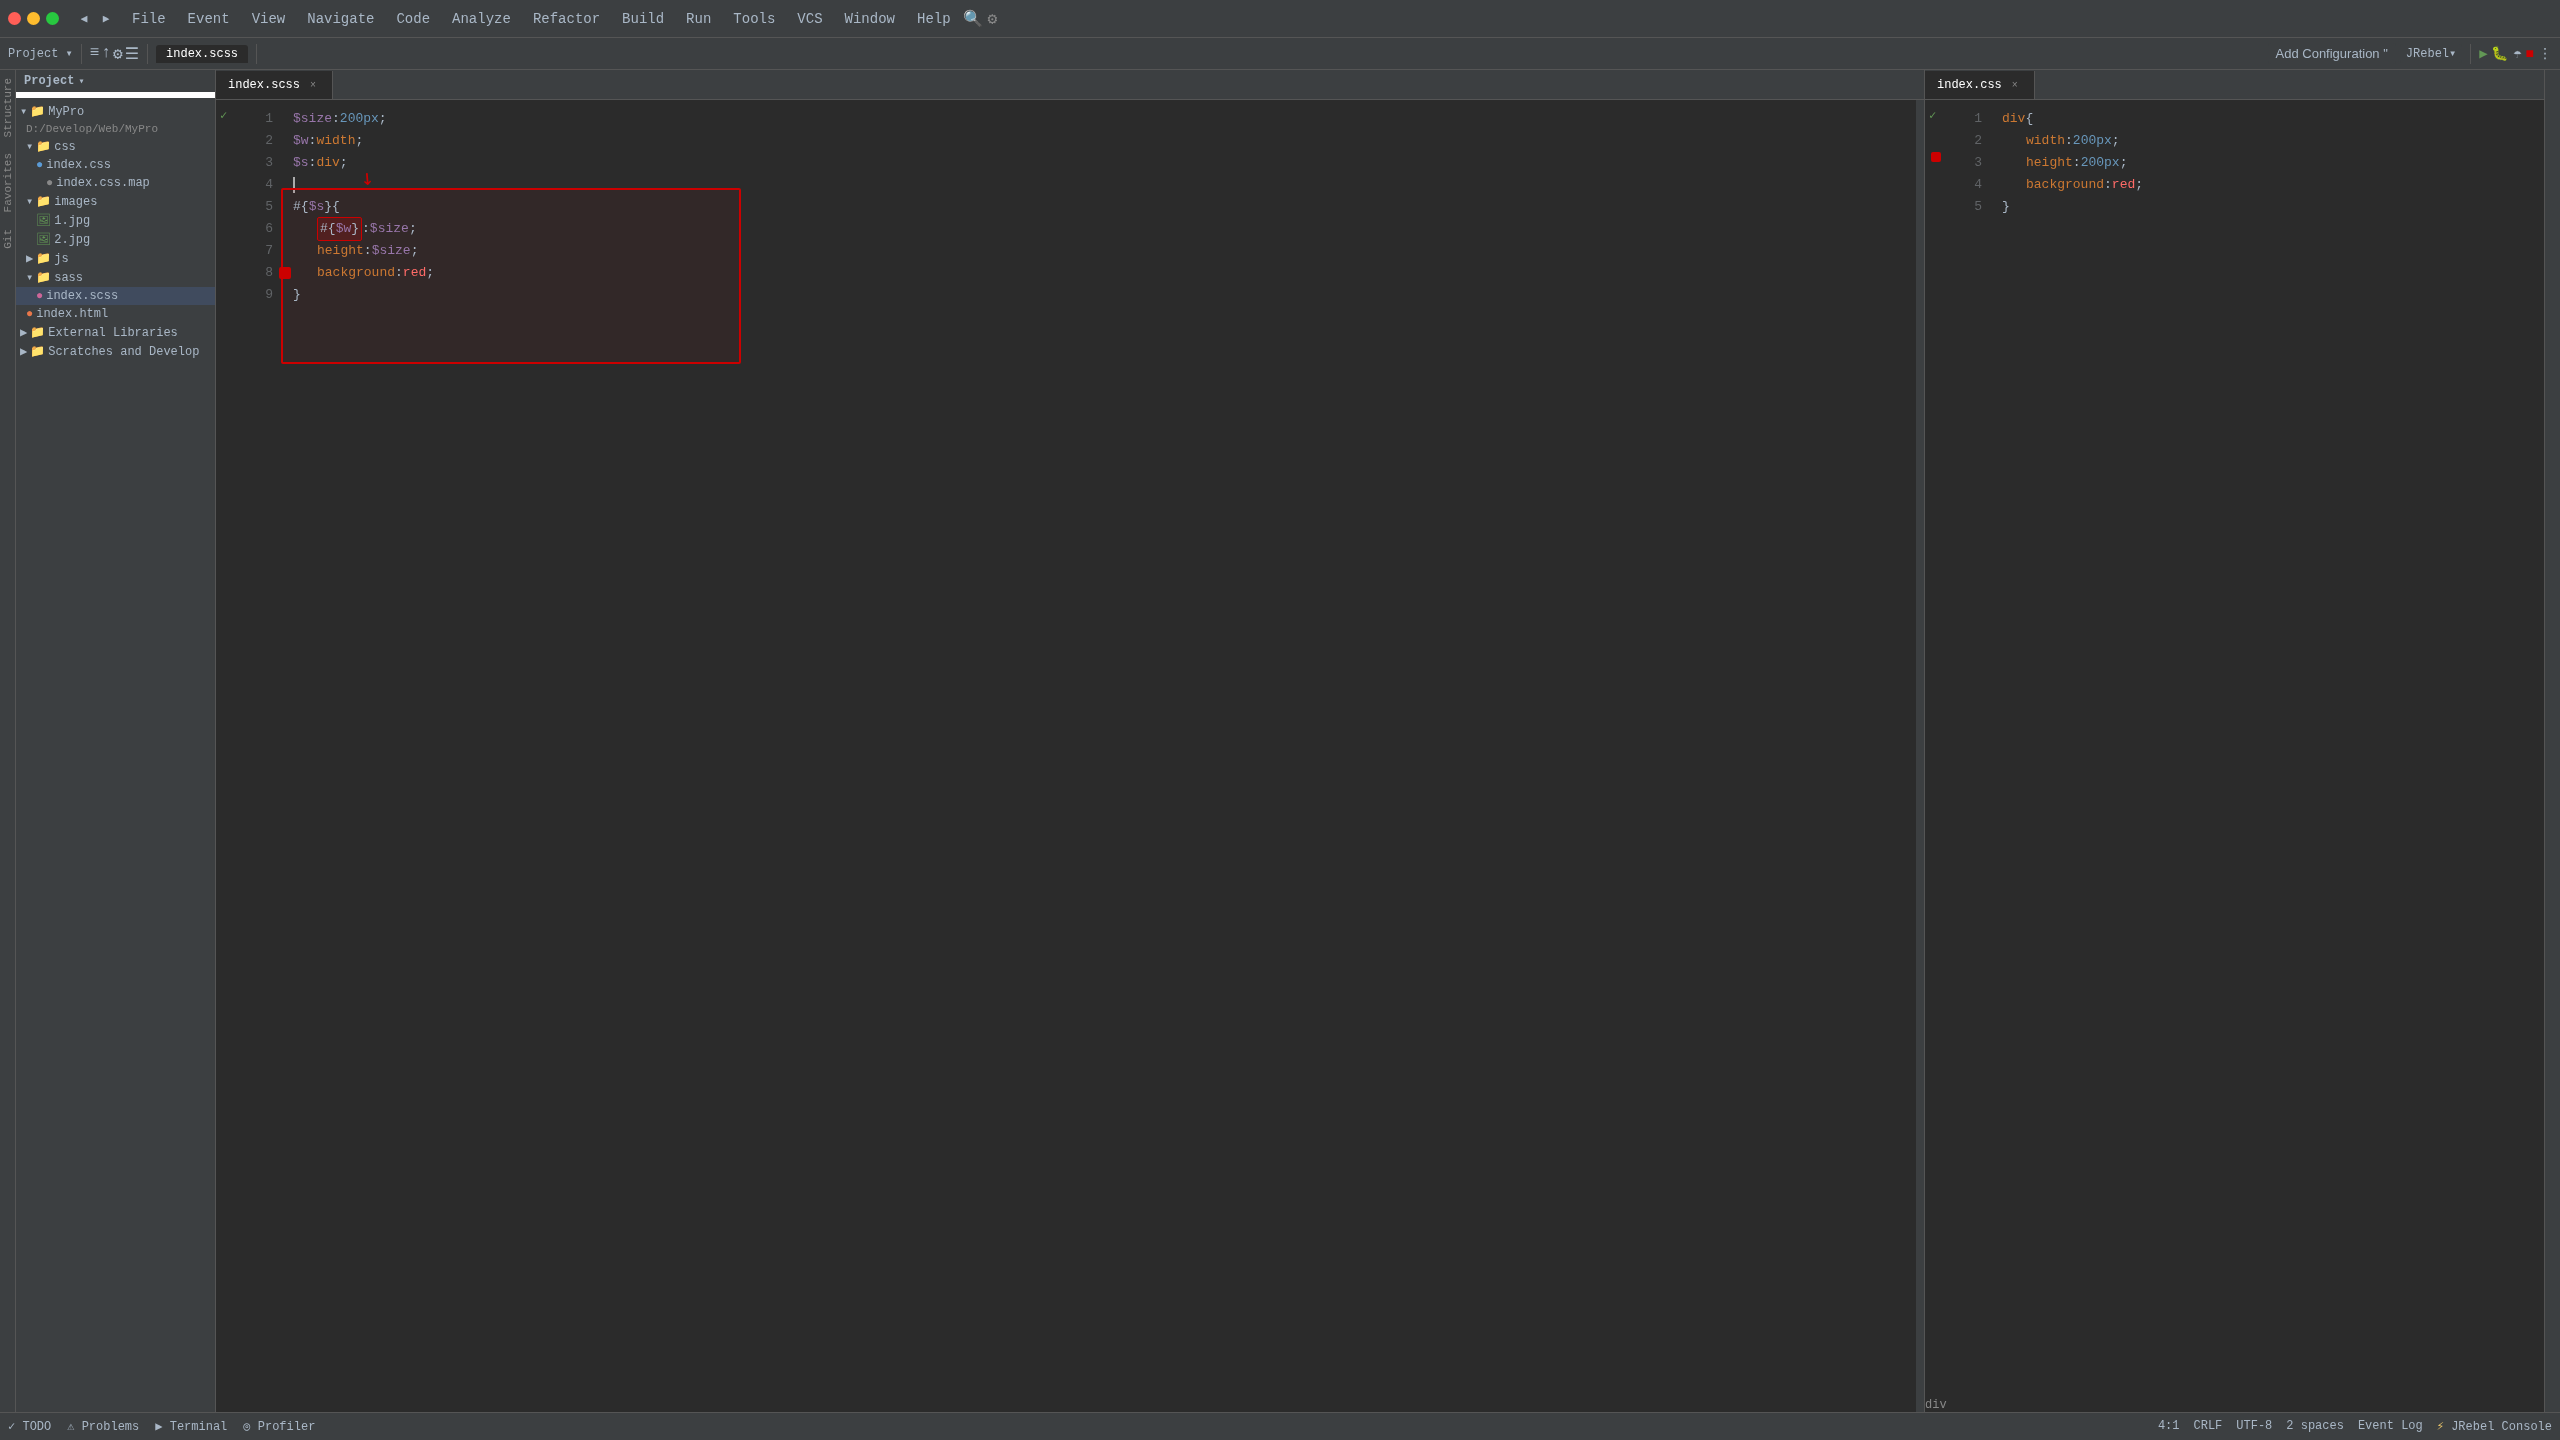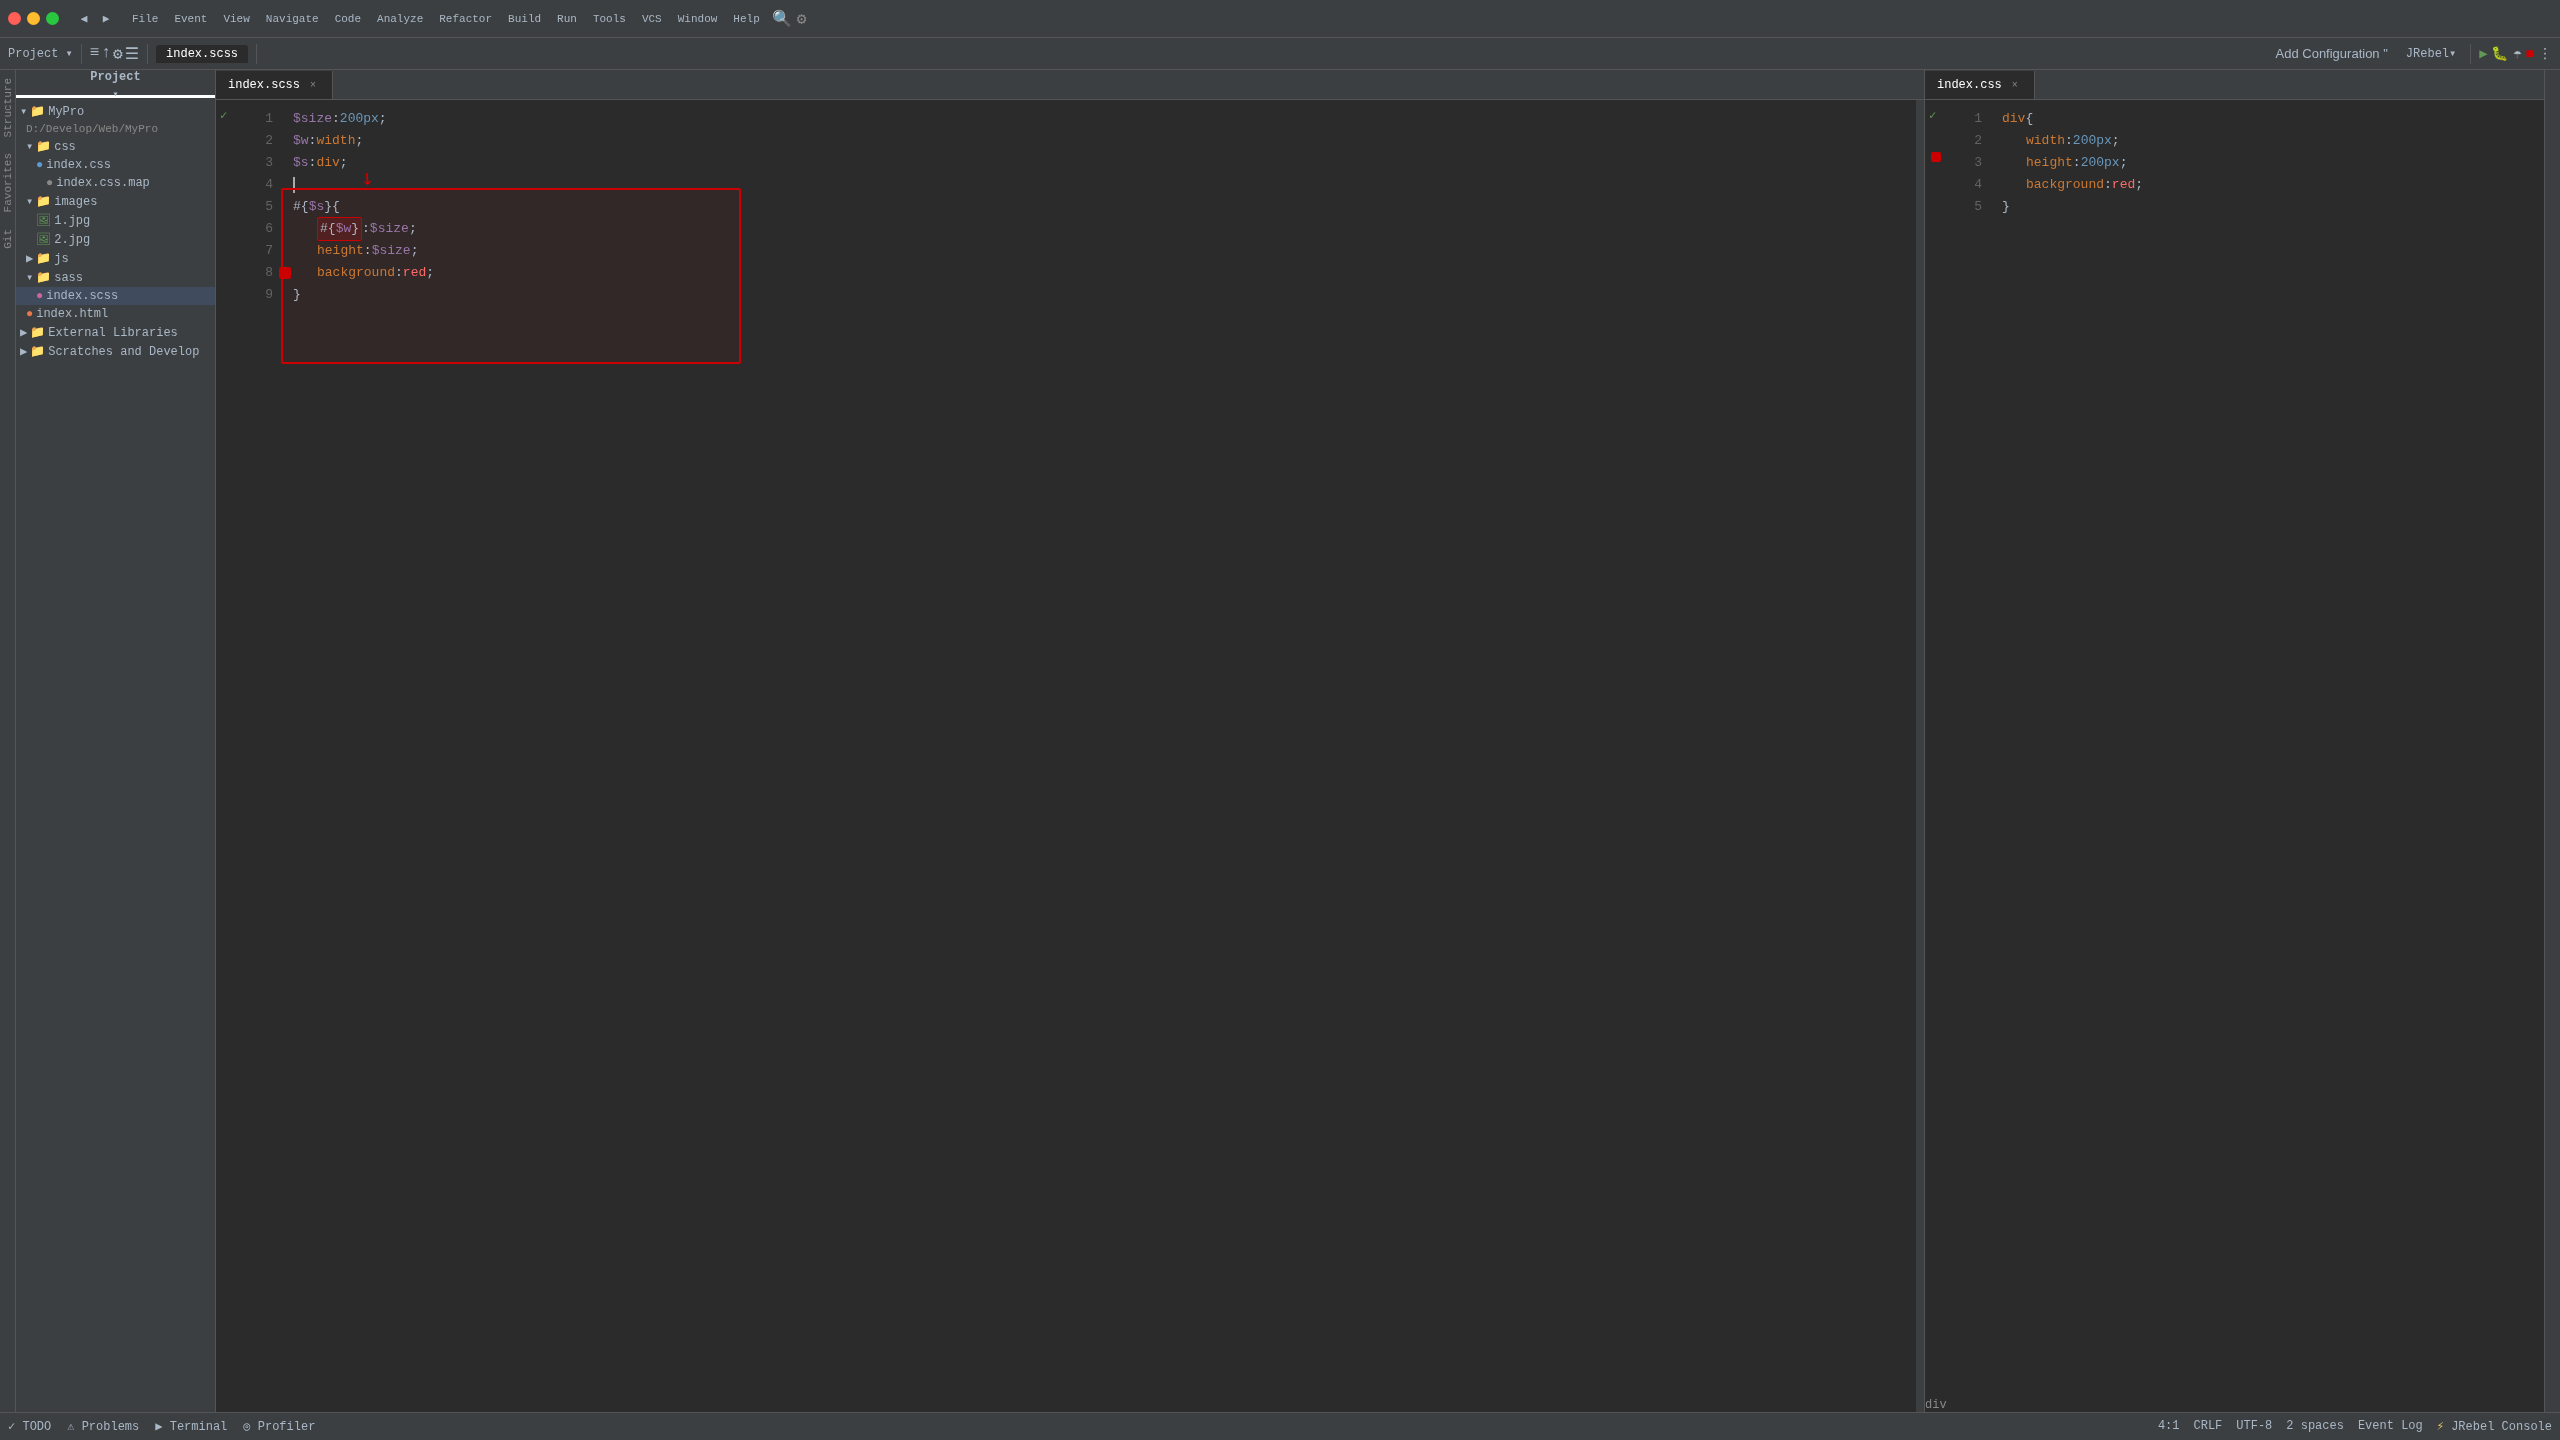--- a/index.html
+++ b/index.html
@@ -103,22 +103,21 @@
     }
     .project-header {
       height: 28px;
       background: #3c3f41;
       display: flex;
       align-items: center;
       padding: 0 8px;
       gap: 4px;
       font-size: 12px;
       color: #a9b7c6;
-      border-bottom: 3px solid #ffffff;
-      flex-direction: column;
+      border-bottom: 6px solid #ffffff;
     }
     .project-tree {
       flex: 1;
       overflow: auto;
       padding: 4px 0;
     }
     .tree-item {
       display: flex;
       align-items: center;
       padding: 2px 4px;
@@ -312,21 +311,21 @@
   <div class="titlebar-traffic">
     <div class="traffic-btn traffic-close"></div>
     <div class="traffic-btn traffic-min"></div>
     <div class="traffic-btn traffic-max"></div>
   </div>
   <div class="titlebar-nav">
     <div class="nav-btn">◀</div>
     <div class="nav-btn">▶</div>
   </div>
 
-  <div style="display:flex;gap:6px;align-items:center;font-size:11px;margin-left:4px;">
+  <div style="display:flex;gap:12px;align-items:center;font-size:14px;margin-left:4px;">
     <span style="cursor:pointer;padding:2px 5px;">File</span>
     <span style="cursor:pointer;padding:2px 5px;">Event</span>
     <span style="cursor:pointer;padding:2px 5px;">View</span>
     <span style="cursor:pointer;padding:2px 5px;">Navigate</span>
     <span style="cursor:pointer;padding:2px 5px;">Code</span>
     <span style="cursor:pointer;padding:2px 5px;">Analyze</span>
     <span style="cursor:pointer;padding:2px 5px;">Refactor</span>
     <span style="cursor:pointer;padding:2px 5px;">Build</span>
     <span style="cursor:pointer;padding:2px 5px;">Run</span>
     <span style="cursor:pointer;padding:2px 5px;">Tools</span>

